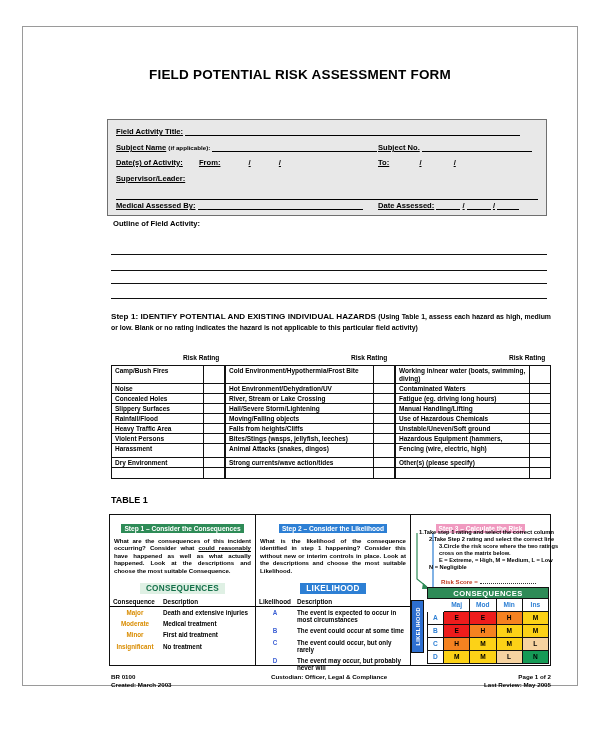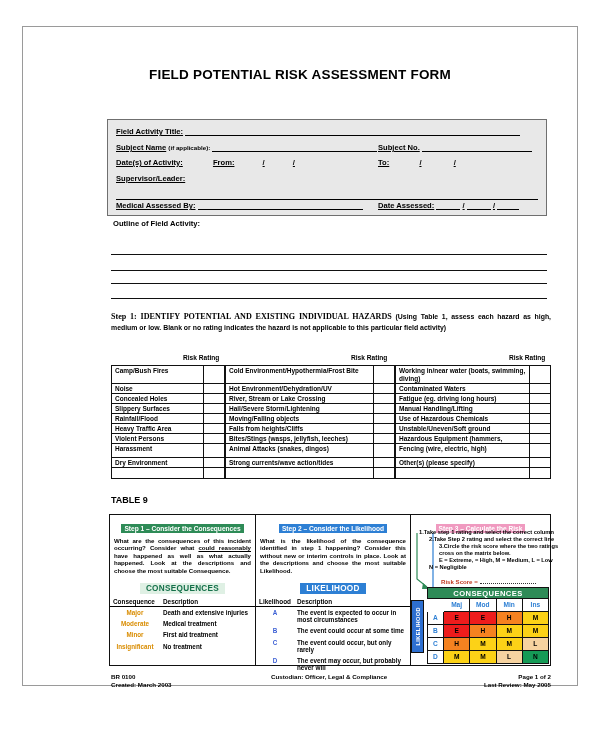--- a/index.html
+++ b/index.html
@@ -96,21 +96,21 @@
   .step1-head {
     position: absolute;
     left: 88px;
     top: 285px;
     width: 440px;
     font-size: 7.4px;
     font-weight: bold;
     line-height: 10.5px;
     text-align: justify;
   }
-  .step1-head .hd { font-size: 8.1px; font-family: Liberation Serif, serif; }
+  .step1-head .hd { font-size: 8.1px; }
   .step1-head .nm { font-weight: bold; font-size: 6.9px; }
 
   
   .hz-wrap {
     position: absolute;
     left: 88px;
     top: 327px;
     width: 440px;
   }
   .rr-labels { position: relative; height: 10px; }
@@ -358,21 +358,21 @@
         <span class="lbl">Subject Name</span>
         <span class="small-italic">(if applicable):</span>
         <span class="ul" style="width:165px"></span>
         <span class="hcell-right">
           <span class="lbl">Subject No.</span>
           <span class="ul" style="width:110px"></span>
         </span>
       </div>
       <div class="hrow">
         <span class="lbl">Date(s) of Activity:</span>
-        <span class="lbl" style="margin-left:28px">From:</span>
+        <span class="lbl" style="margin-left:14px">From:</span>
         <span class="lbl" style="margin-left:26px">/</span>
         <span class="lbl" style="margin-left:26px">/</span>
         <span class="hcell-right">
           <span class="lbl">To:</span>
           <span class="lbl" style="margin-left:28px">/</span>
           <span class="lbl" style="margin-left:30px">/</span>
         </span>
       </div>
       <div class="hrow">
         <span class="lbl">Supervisor/Leader:</span>
@@ -488,21 +488,21 @@
               <div class="hz-rate-cell" style="height: 10px;"></div>
               <div class="hz-rate-cell" style="height: 10px;"></div>
               <div class="hz-rate-cell" style="height: 14px;"></div>
               <div class="hz-rate-cell" style="height: 10px;"></div>
               <div class="hz-rate-cell" style="height: 10px;"></div>
             </div>
         </div>
       </div>
     </div>
 
-    <div class="table1-label">TABLE 9</div>
+    <div class="table1-label">TABLE 1</div>
 
     <div class="panel">
 
       <div class="col-a">
         <div class="banner-row">
           <span class="step-banner b-green">Step 1 – Consider the Consequences</span>
         </div>
         <div class="step-body">
           <span>What are the consequences of this incident occurring?  Consider what </span><span class="u">could reasonably</span><span> have happened as well as what actually happened. Look at the descriptions and choose the most suitable Consequence.</span>
         </div>

